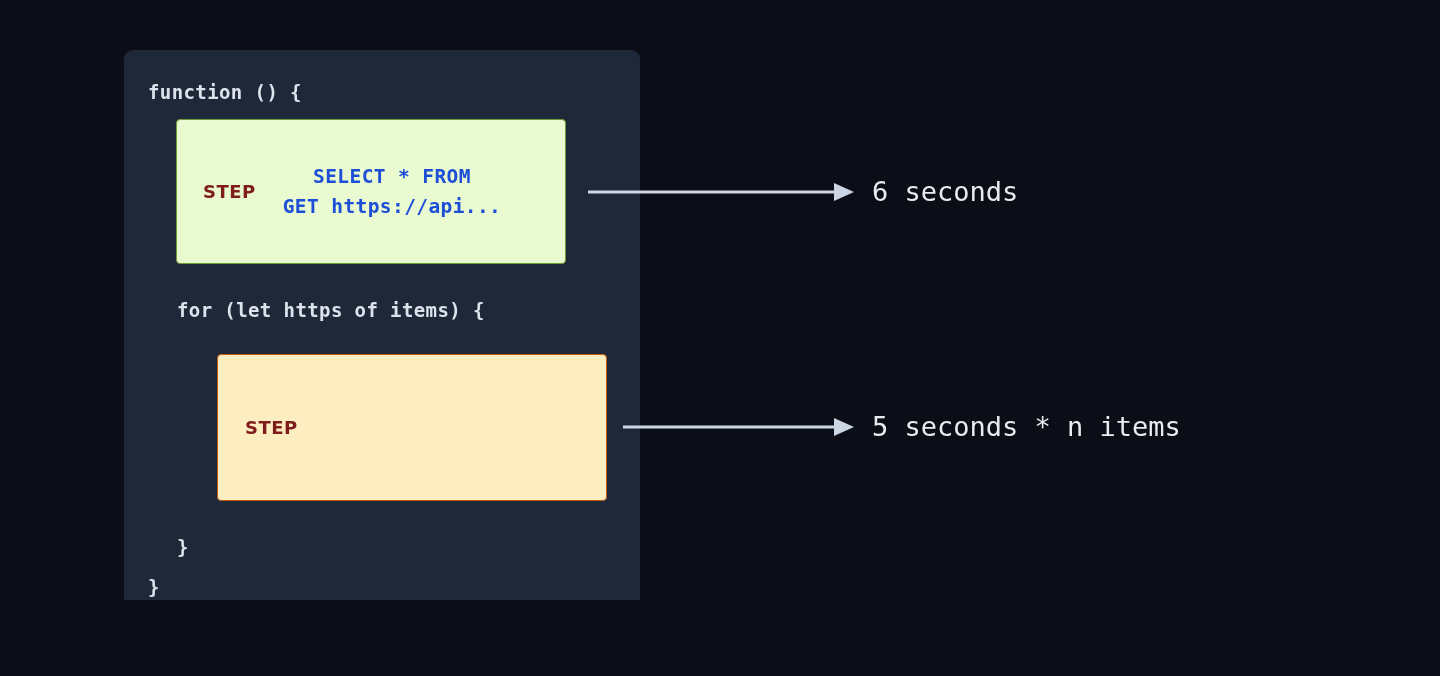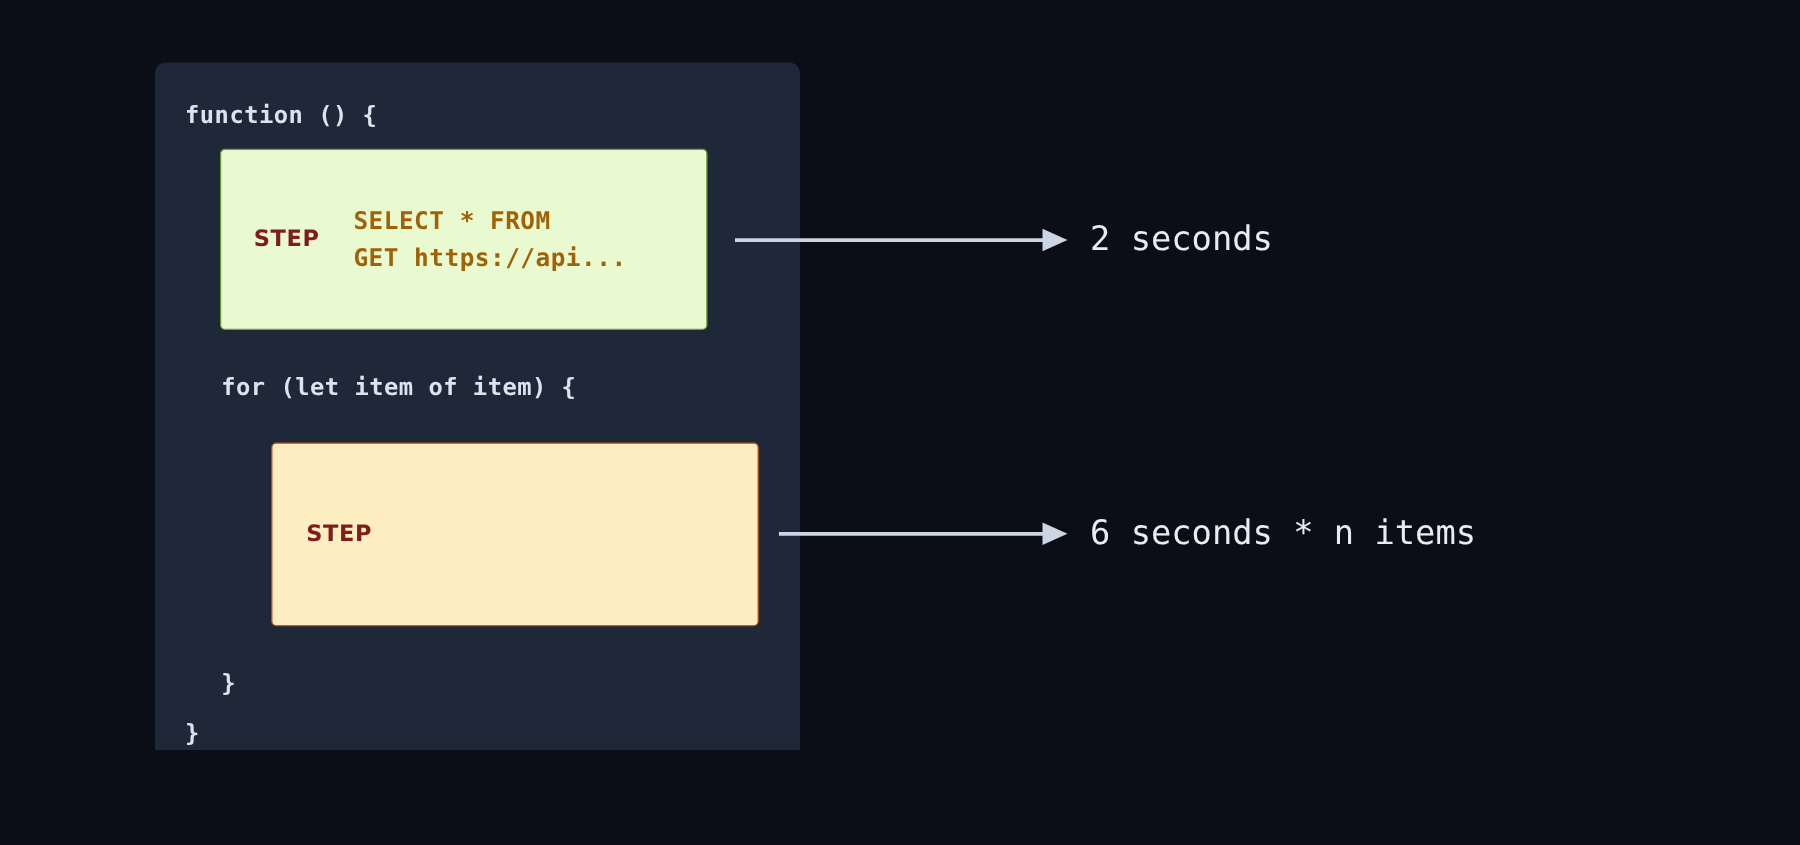--- a/index.html
+++ b/index.html
@@ -68,21 +68,21 @@
 
   #step-box-query {
     left: 52px;
     top: 69px;
     width: 390px;
     height: 145px;
     background: #e9fad0;
     border: 1px solid #6f9c32;
   }
   #step-box-query .step-tag { margin-left: 26px; }
-  #step-box-query .step-code { margin-left: 27px; color: #a16207; }
+  #step-box-query .step-code { margin-left: 27px; color: #1d4ed8; text-align: center; }
 
   #step-box-loop {
     left: 93px;
     top: 304px;
     width: 390px;
     height: 147px;
     background: #fdeec2;
     border: 1px solid #c05a14;
   }
   #step-box-loop .step-tag { margin-left: 27px; }
@@ -117,43 +117,43 @@
   <div id="code-panel">
 
     <div class="code-line" id="line-function">function () {</div>
 
     <div class="step-box" id="step-box-query">
       <span class="step-tag">STEP</span>
       <span class="step-code">SELECT * FROM
 GET https://api...</span>
     </div>
 
-    <div class="code-line" id="line-for">for (let item of item) {</div>
+    <div class="code-line" id="line-for">for (let https of items) {</div>
 
     <div class="step-box" id="step-box-loop">
       <span class="step-tag">STEP</span>
     </div>
 
     <div class="code-line" id="line-close-for">}</div>
 
     <div class="code-line" id="line-close-fn">}</div>
   </div>
 
   <svg class="arrow" id="arrow-query" viewBox="0 0 268 24">
     <line x1="0" y1="12" x2="248" y2="12" stroke="#ccd5e4" stroke-width="3"></line>
     <polygon points="246,3 266,12 246,21" fill="#ccd5e4"></polygon>
   </svg>
 
   <svg class="arrow" id="arrow-loop" viewBox="0 0 233 24">
     <line x1="0" y1="12" x2="213" y2="12" stroke="#ccd5e4" stroke-width="3"></line>
     <polygon points="211,3 231,12 211,21" fill="#ccd5e4"></polygon>
   </svg>
 
-  <div class="annotation" id="label-query-time">2 seconds</div>
+  <div class="annotation" id="label-query-time">6 seconds</div>
 
-  <div class="annotation" id="label-loop-time">6 seconds * n items</div>
+  <div class="annotation" id="label-loop-time">5 seconds * n items</div>
 
   <div id="total-block" class="annotation">
     <div>Total</div>
     
   </div>
 
 </div>
 
 </body></html>

